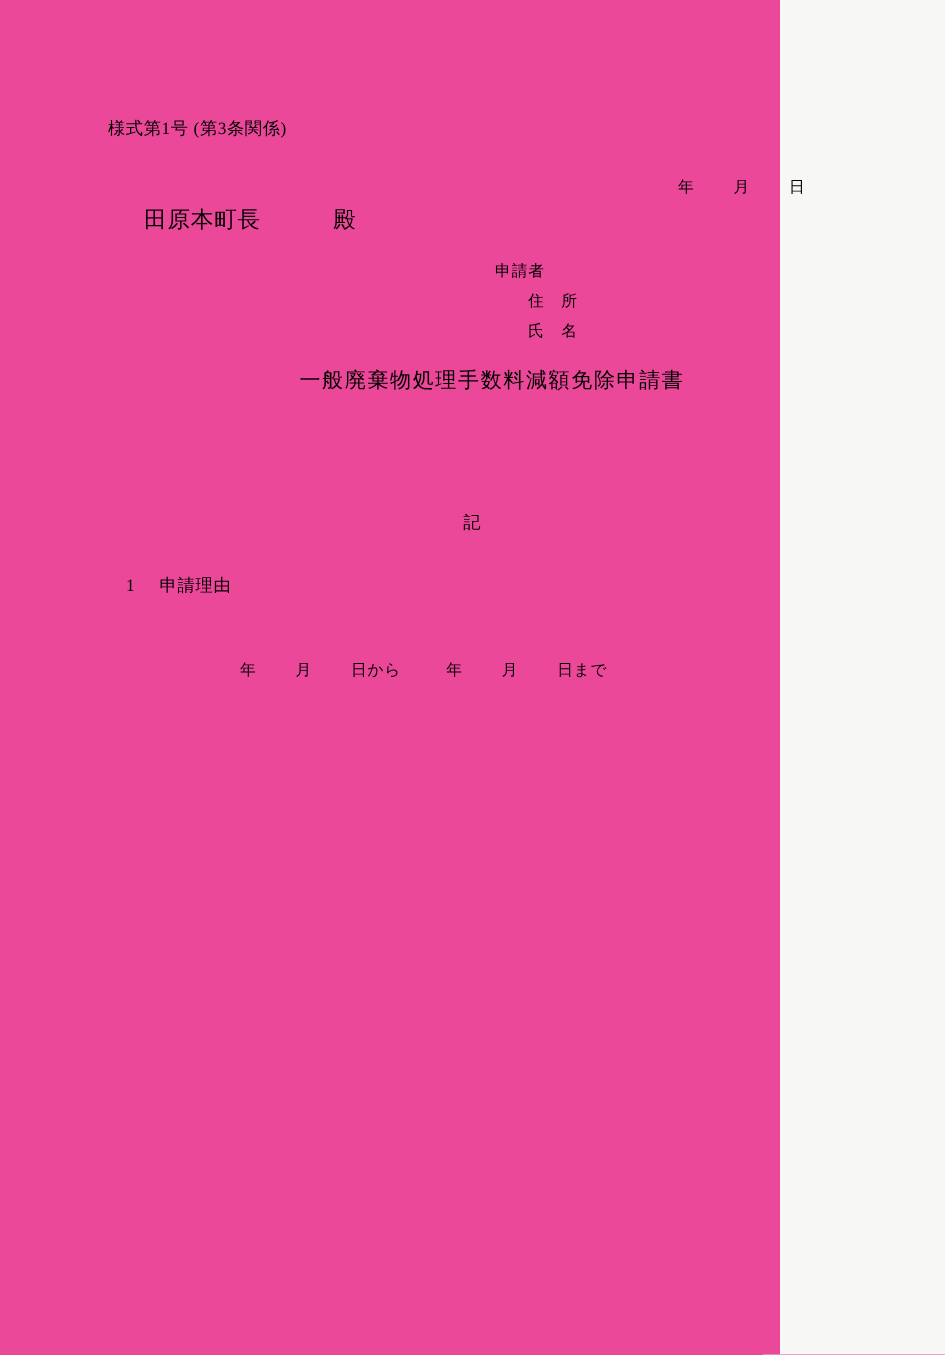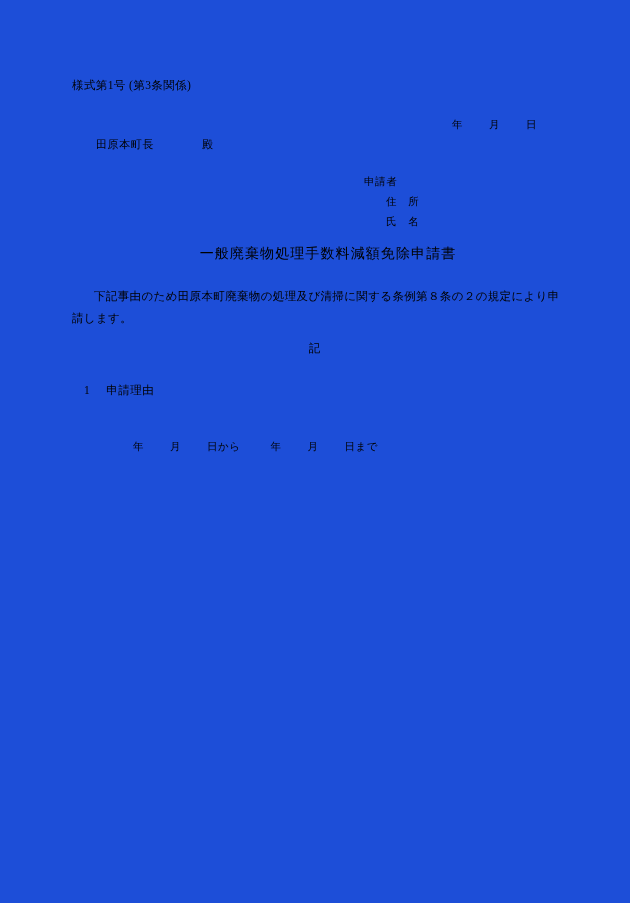--- a/index.html
+++ b/index.html
@@ -12,23 +12,23 @@
     background: #f7f7f5;
     font-family: "Liberation Serif", "DejaVu Serif", serif;
     color: #000;
     position: relative;
     overflow: hidden;
   }
   .page {
     position: absolute;
     left: 0;
     top: 0;
-    width: 630px;
+    width: 520px;
     height: 903px;
-    background: #1d4ed8;
+    background: #ec4899;
   }
   .doc-form-no {
     position: absolute;
     left: 72px;
     top: 78px;
     font-size: 11.5px;
     letter-spacing: 0.4px;
     white-space: nowrap;
   }
   .date-line {
@@ -40,39 +40,38 @@
     letter-spacing: 0.5px;
   }
   .date-line span.gap {
     display: inline-block;
     width: 26px;
   }
   .addressee {
     position: absolute;
     left: 96px;
     top: 137px;
-    font-size: 11px;
+    font-size: 15px;
     white-space: nowrap;
     letter-spacing: 0.6px;
   }
   .addressee .sp {
     display: inline-block;
     width: 48px;
   }
   .applicant-block {
     position: absolute;
     left: 330px;
     top: 172px;
     font-size: 10.5px;
     line-height: 20px;
     letter-spacing: 0.6px;
   }
   .applicant-block .row {
     white-space: nowrap;
-    margin-left: 34px;
   }
   .applicant-block .indent {
     display: inline-block;
     width: 22px;
   }
   .doc-title {
     position: absolute;
     left: 0;
     top: 245px;
     width: 630px;
@@ -109,21 +108,21 @@
     text-align: right;
   }
   .item .num-gap {
     display: inline-block;
     width: 16px;
   }
   .item-1 { top: 383px; }
   .item-2 { top: 413px; }
   .period-line {
     position: absolute;
-    left: 133px;
+    left: 160px;
     top: 440px;
     font-size: 10.5px;
     letter-spacing: 0.5px;
     white-space: nowrap;
   }
   .period-line .g {
     display: inline-block;
     width: 26px;
   }
   .period-line .g2 {
@@ -153,21 +152,20 @@
     <div class="row">
       <span class="indent"></span><span>住　所</span>
     </div>
     <div class="row">
       <span class="indent"></span><span>氏　名</span>
     </div>
   </div>
 
   <div class="doc-title">一般廃棄物処理手数料減額免除申請書</div>
 
-  <div class="body-para">下記事由のため田原本町廃棄物の処理及び清掃に関する条例第８条の２の規定により申請します。</div>
 
   <div class="ki-mark">記</div>
 
   <div class="item item-1">
     <span>1</span><span class="num-gap"></span><span>申請理由</span>
   </div>
 
 
   <div class="period-line">
     <span>年</span><span class="g"></span><span>月</span><span class="g"></span><span>日から</span><span class="g2"></span><span>年</span><span class="g"></span><span>月</span><span class="g"></span><span>日まで</span>

